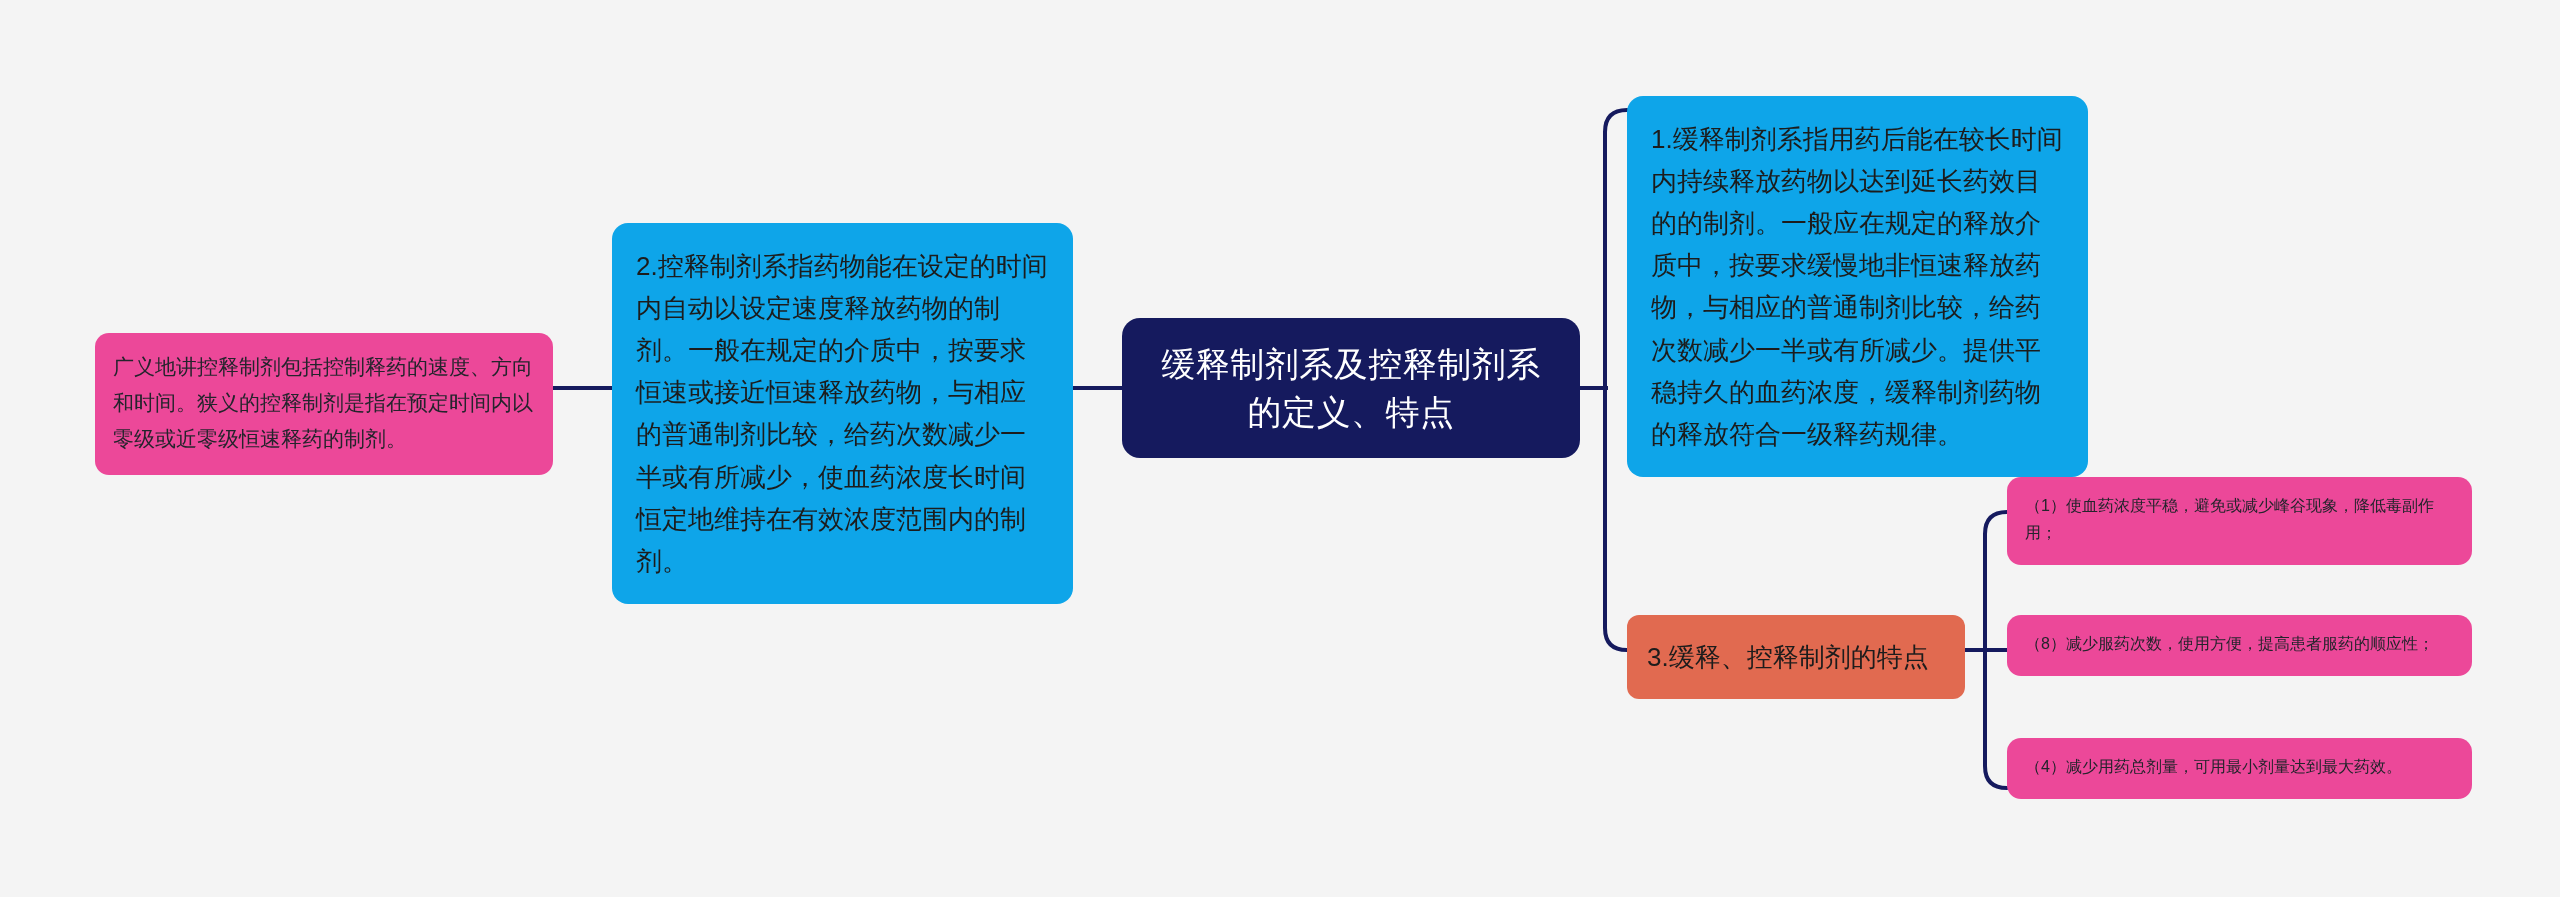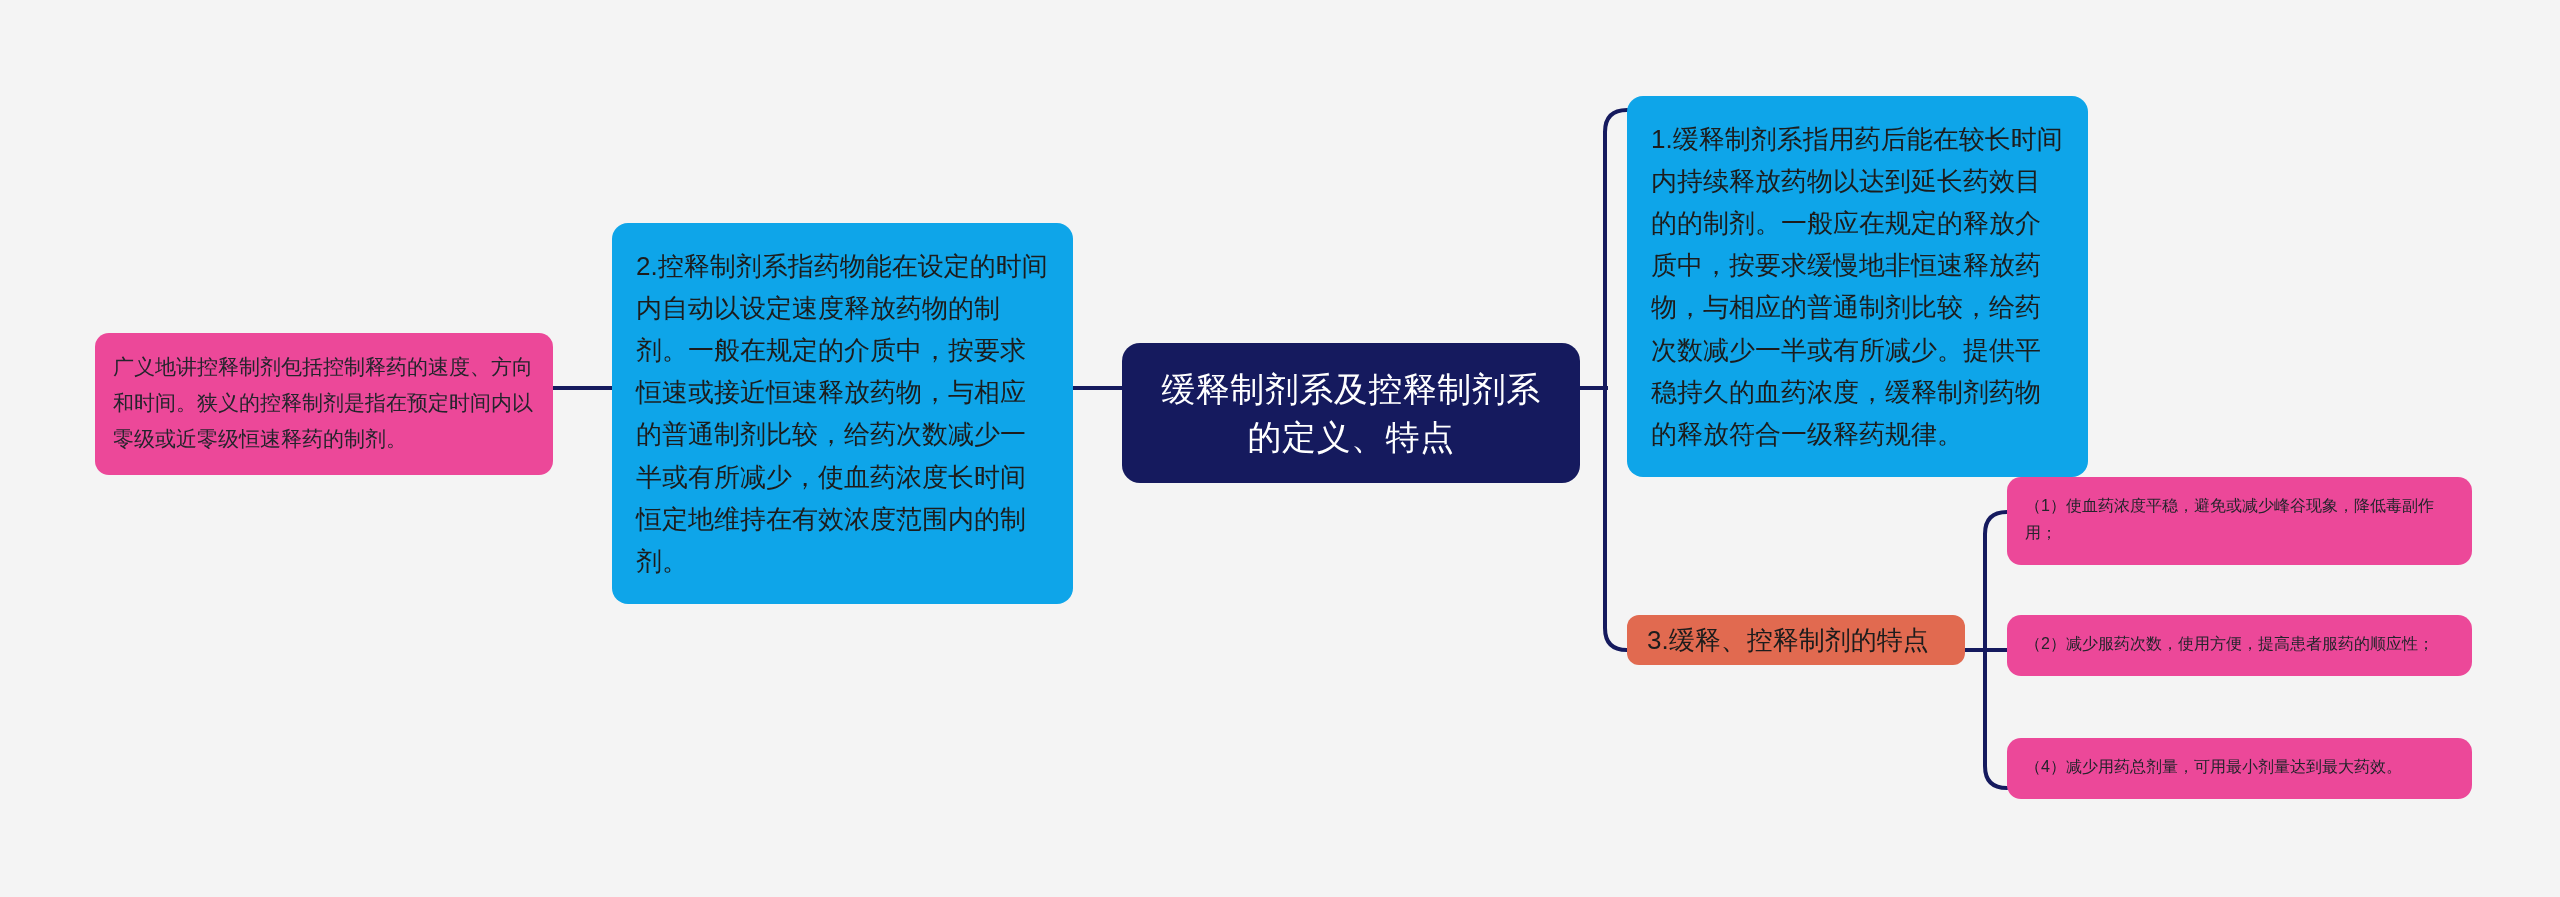--- a/index.html
+++ b/index.html
@@ -38,21 +38,20 @@
 
   
   .node-root {
     background: #151a5e;
     border-radius: 18px;
     display: flex;
     align-items: center;
     justify-content: center;
     text-align: center;
     padding: 26px 30px;
-    margin-top: 25px;
   }
   .node-root .node-text {
     color: #ffffff;
     font-size: 34px;
     line-height: 1.42;
     letter-spacing: 0.5px;
     font-weight: 400;
   }
 
   
@@ -129,29 +128,29 @@
   </div>
 
   <div class="node node-root" style="left:1122px; top:318px; width:458px; height:140px;">
     <span class="node-text">缓释制剂系及控释制剂系的定义、特点</span>
   </div>
 
   <div class="node node-orange" style="left:1627px; top:96px; width:461px;">
     <span class="node-text">1.缓释制剂系指用药后能在较长时间内持续释放药物以达到延长药效目的的制剂。一般应在规定的释放介质中，按要求缓慢地非恒速释放药物，与相应的普通制剂比较，给药次数减少一半或有所减少。提供平稳持久的血药浓度，缓释制剂药物的释放符合一级释药规律。</span>
   </div>
 
-  <div class="node node-pill" style="left:1627px; top:615px; width:338px; height:50px;">
+  <div class="node node-pill" style="left:1627px; top:615px; width:338px; height:84px;">
     <span class="node-text">3.缓释、控释制剂的特点</span>
   </div>
 
   <div class="node node-gray" style="left:2007px; top:477px; width:465px;">
     <span class="node-text">（1）使血药浓度平稳，避免或减少峰谷现象，降低毒副作用；</span>
   </div>
 
   <div class="node node-gray" style="left:2007px; top:615px; width:465px;">
-    <span class="node-text">（2）减少服药次数，使用方便，提高患者服药的顺应性；</span>
+    <span class="node-text">（8）减少服药次数，使用方便，提高患者服药的顺应性；</span>
   </div>
 
   <div class="node node-gray" style="left:2007px; top:738px; width:465px;">
     <span class="node-text">（4）减少用药总剂量，可用最小剂量达到最大药效。</span>
   </div>
 
 </div>
 
 </body></html>

